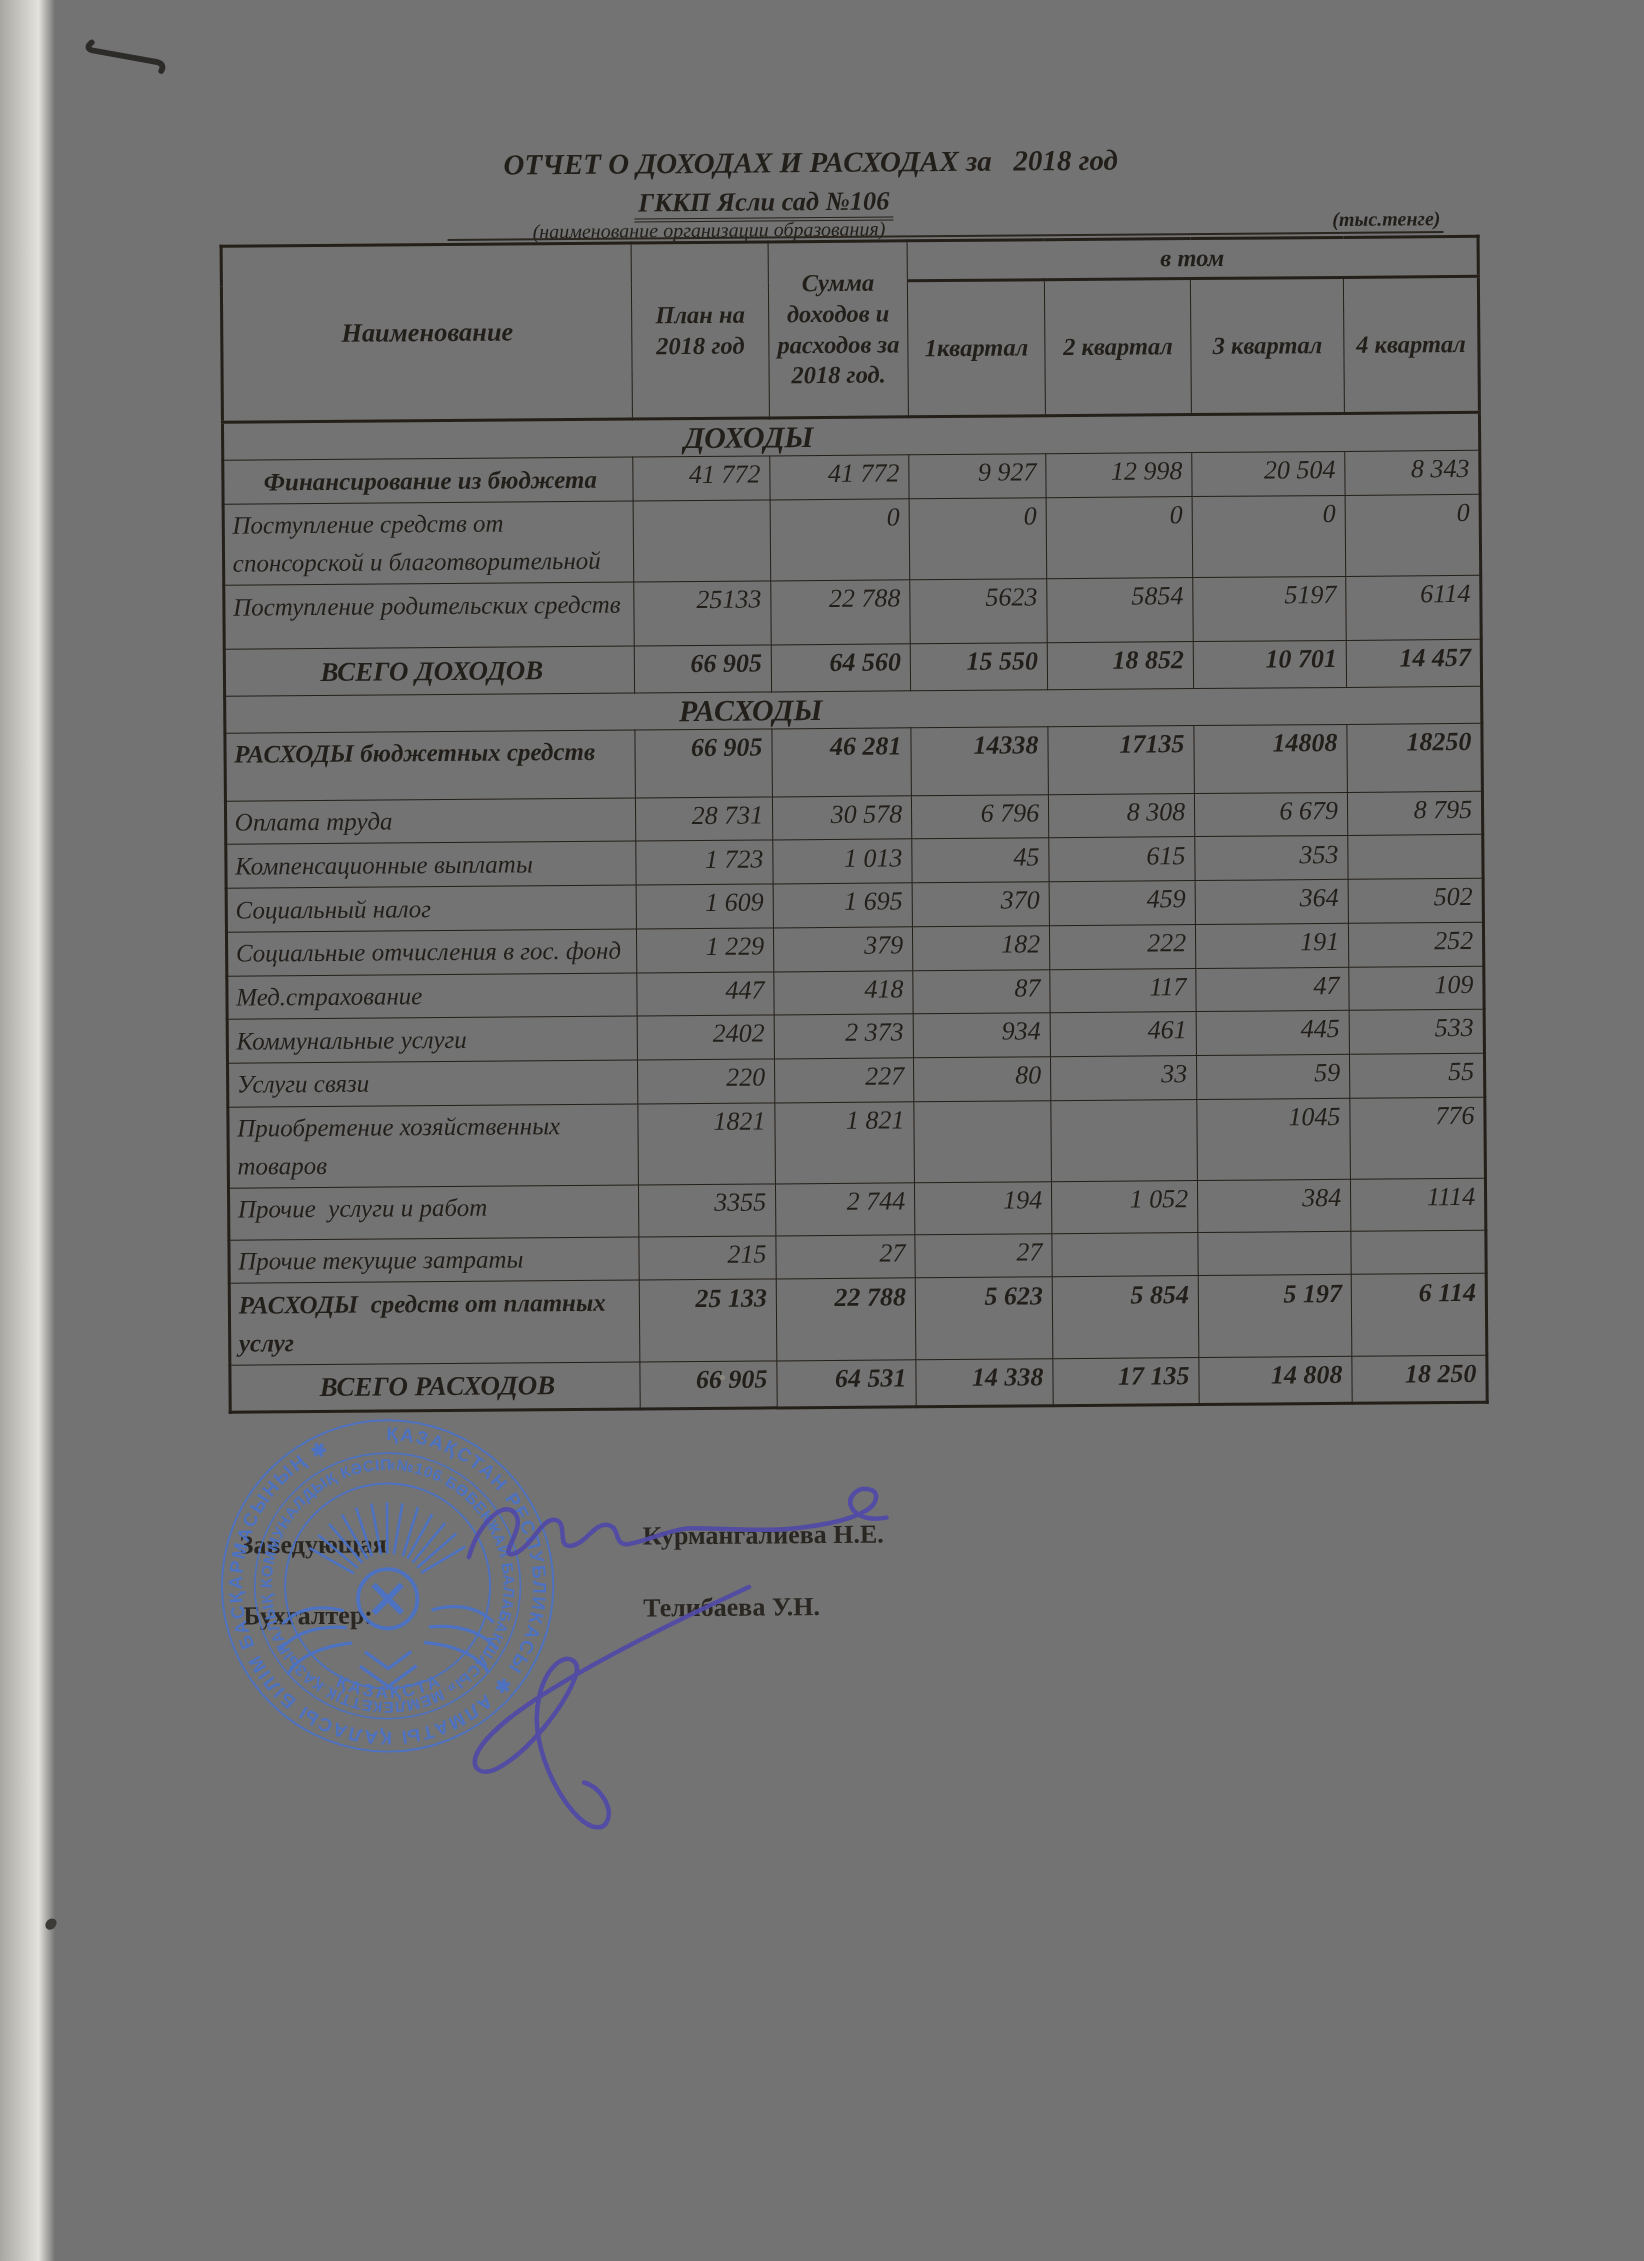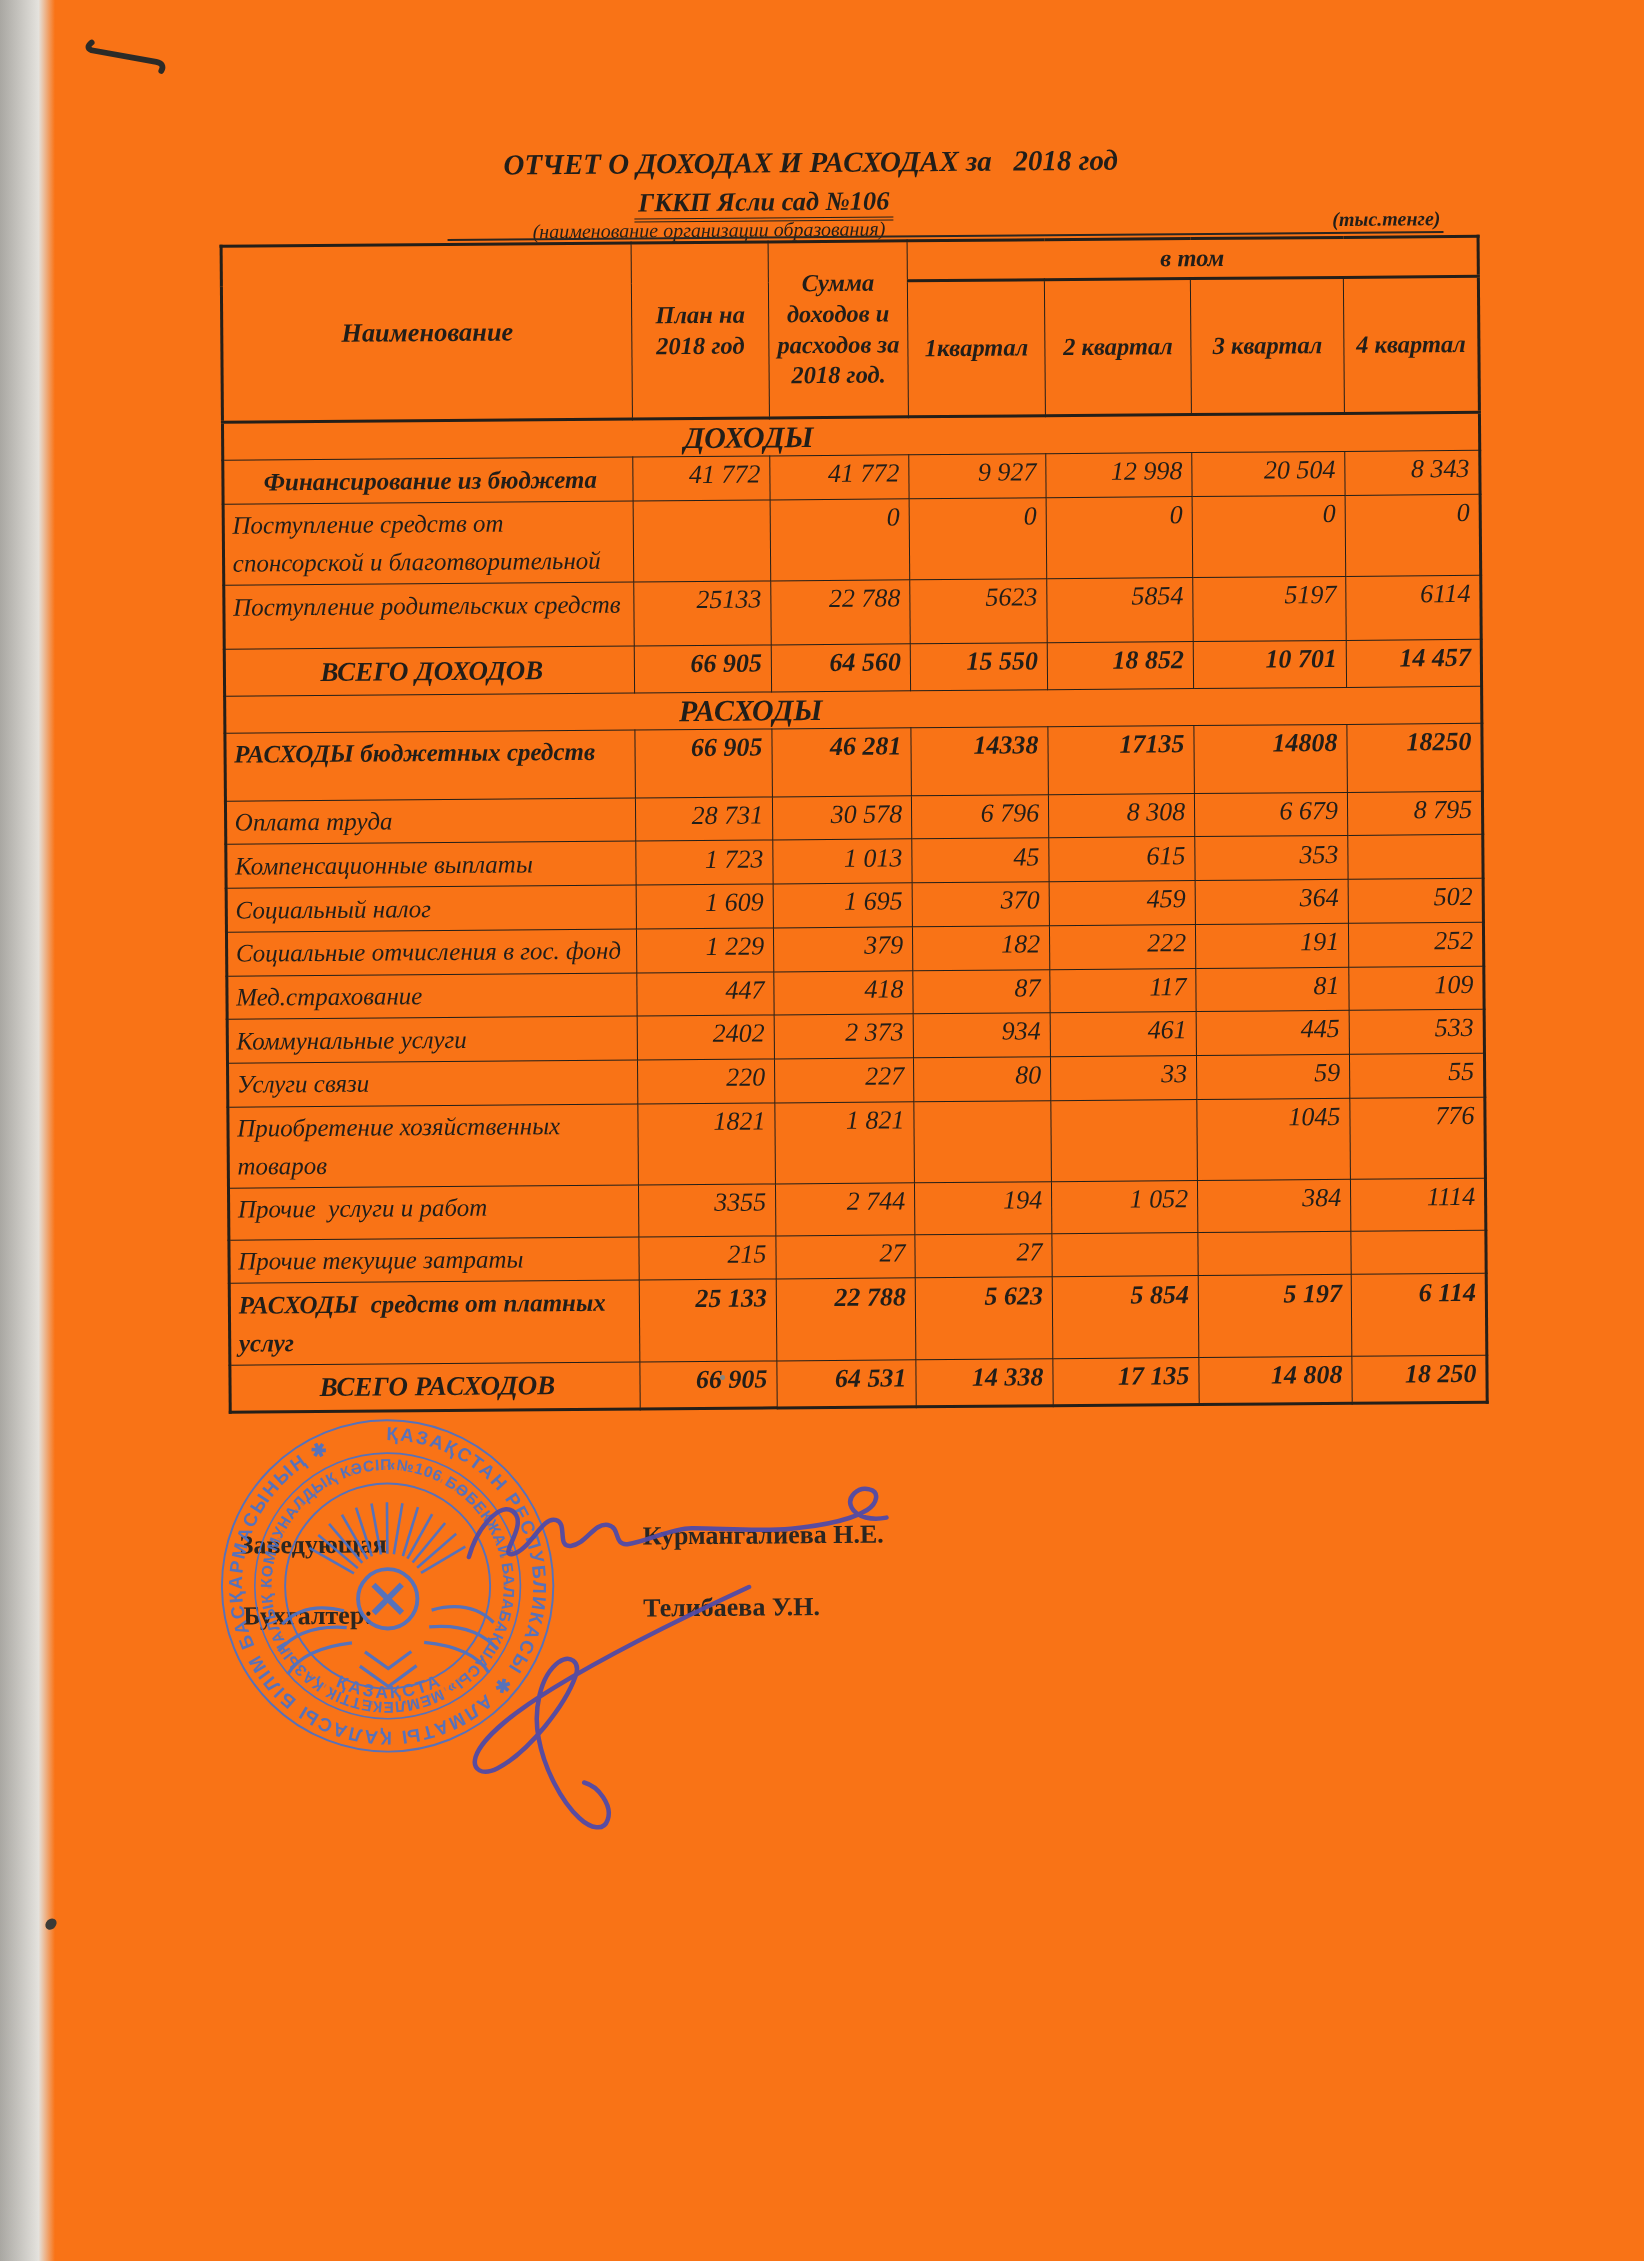--- a/index.html
+++ b/index.html
@@ -4,21 +4,21 @@
 <style>
   html,body{margin:0;padding:0;}
   body{
     width:1645px;height:2261px;
     background:#fbfaf6;
     font-family:"Liberation Serif", serif;
     color:#221e19;
     position:relative;
     overflow:hidden;
   }
-  .page{position:absolute;inset:0;background:#f97316;}
+  .page{position:absolute;inset:0;background:#737373;}
   
   .edge-left{
     position:absolute;left:0;top:0;bottom:0;width:55px;
     background:linear-gradient(to right,#a9a7a2 0%,#c6c4bf 35%,#e4e2dd 70%,rgba(246,245,240,0) 100%);
   }
   .content{
     position:absolute;inset:0;
     transform:rotate(-0.45deg);
     transform-origin:50% 30%;
   }
@@ -238,21 +238,21 @@
             <td class="val">222</td>
             <td class="val">191</td>
             <td class="val">252</td>
           </tr>
           <tr class="style-plain r50">
             <td class="lbl">Мед.страхование</td>
             <td class="val">447</td>
             <td class="val">418</td>
             <td class="val">87</td>
             <td class="val">117</td>
-            <td class="val">81</td>
+            <td class="val">47</td>
             <td class="val">109</td>
           </tr>
           <tr class="style-plain r50">
             <td class="lbl">Коммунальные услуги</td>
             <td class="val">2402</td>
             <td class="val">2 373</td>
             <td class="val">934</td>
             <td class="val">461</td>
             <td class="val">445</td>
             <td class="val">533</td>

